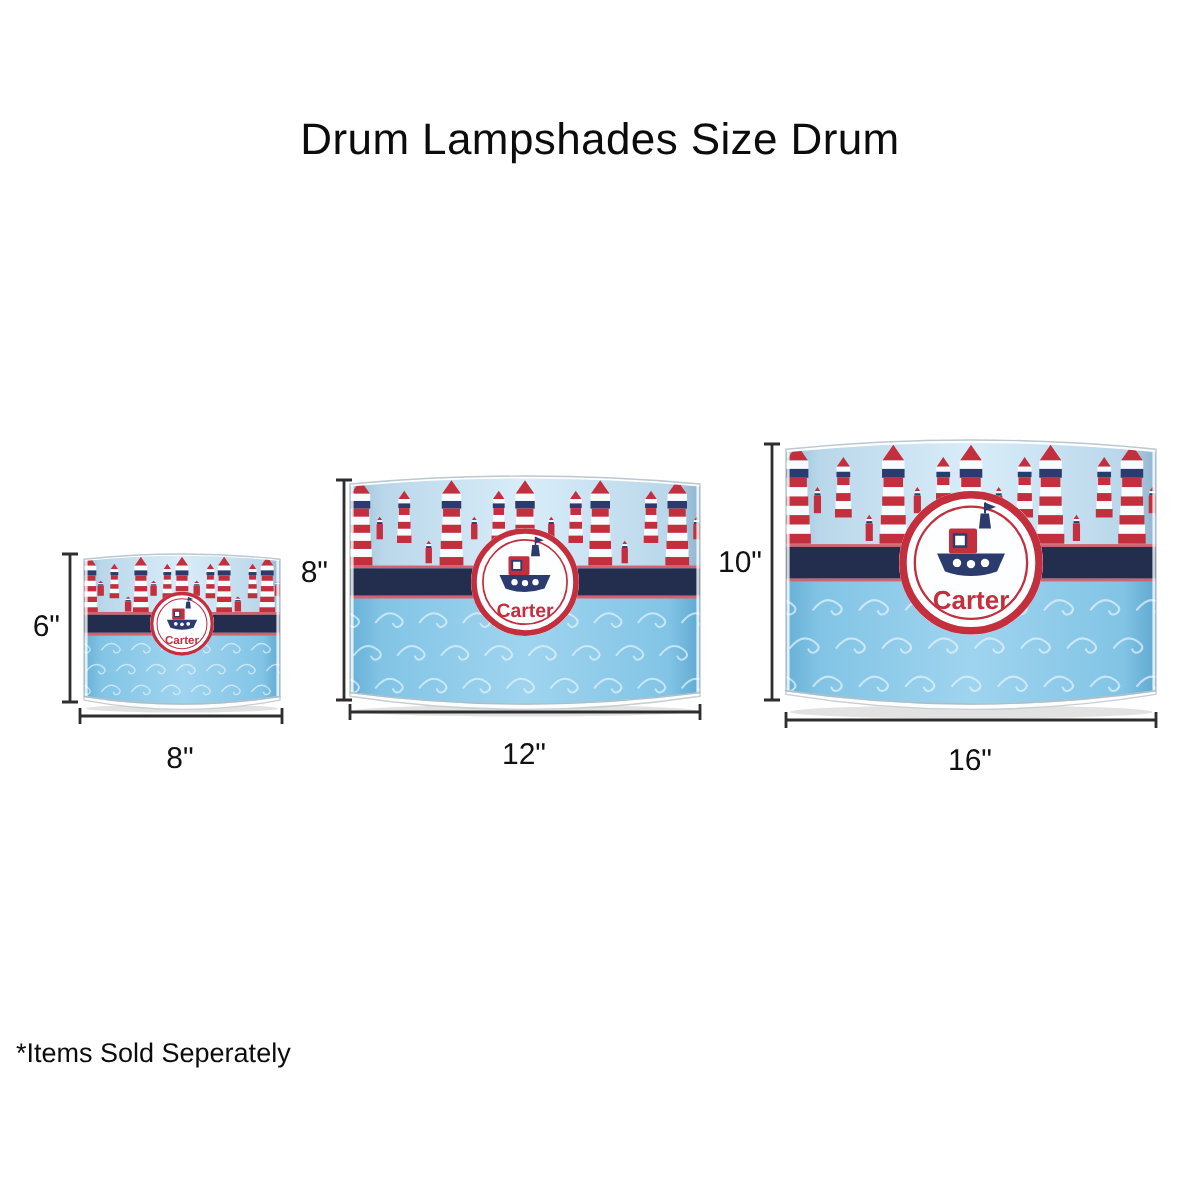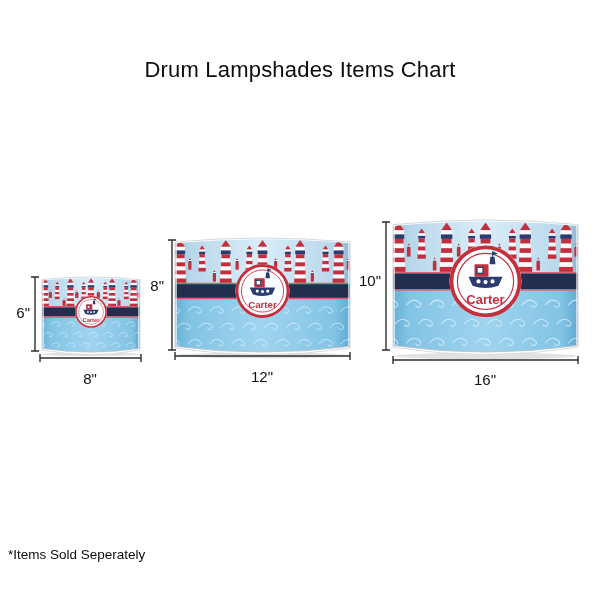--- a/index.html
+++ b/index.html
@@ -1,30 +1,30 @@
 <!DOCTYPE html>
 <html><head>
 <meta charset="utf-8">
 <style>
   html,body{margin:0;padding:0;background:#fff;}
   .canvas{position:relative;width:600px;height:600px;background:#ffffff;overflow:hidden;
           font-family:"Liberation Sans",sans-serif;}
   .chart-title{position:absolute;left:0;top:57px;width:600px;text-align:center;
                font-size:22px;color:#0c0c0c;letter-spacing:0.2px;}
-  .footnote{position:absolute;left:8px;top:519px;font-size:13.5px;color:#0c0c0c;margin-top:28px;}
+  .footnote{position:absolute;left:8px;top:519px;font-size:13.5px;color:#0c0c0c;}
   svg.shade-block{position:absolute;overflow:visible;}
   .dim{stroke:#2e2e2e;stroke-width:1.4;fill:none;}
   .dimlabel{font-family:"Liberation Sans",sans-serif;font-size:15px;fill:#111;}
 </style>
 </head>
 <body>
 
 <div class="canvas">
 
-  <div class="chart-title">Drum Lampshades Items Chart</div>
+  <div class="chart-title">Drum Lampshades Size Drum</div>
 
   <svg class="shade-block" style="left:8px;top:265px" width="150" height="132" viewBox="0 0 150 132">
     <g transform="translate(34,12)">
         <defs>
       <linearGradient id="sky0" x1="0" x2="1" y1="0" y2="0">
         <stop offset="0" stop-color="#96bcd4"></stop>
             <stop offset="0.09" stop-color="#b9d7ea"></stop>
         <stop offset="0.5" stop-color="#d9edf9"></stop>
         <stop offset="0.91" stop-color="#b9d7ea"></stop>
             <stop offset="1" stop-color="#8fb5cf"></stop>

